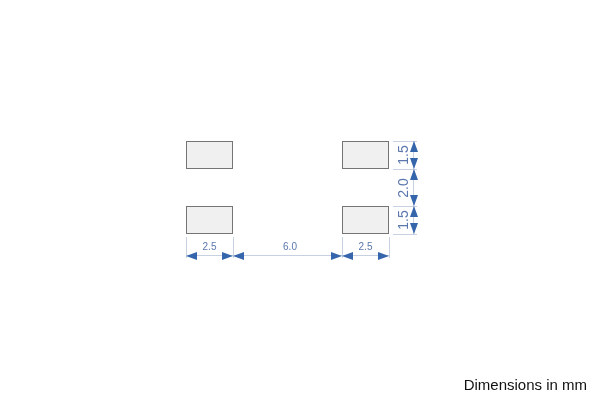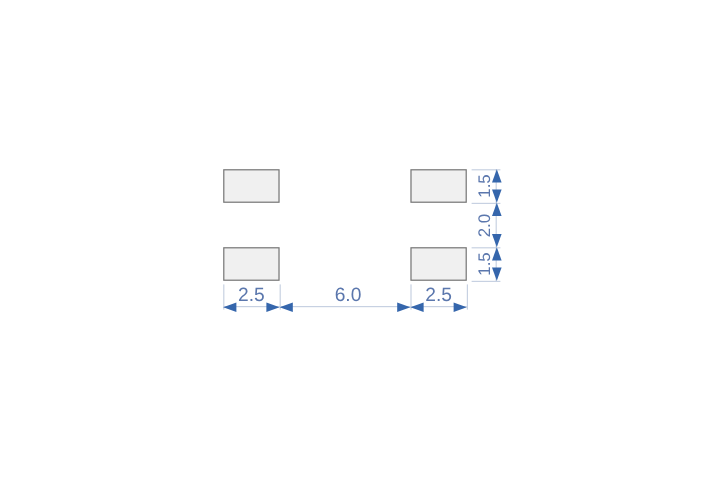--- a/index.html
+++ b/index.html
@@ -66,21 +66,21 @@
   .va1 { top: 141px; }
   .va2 { top: 158px; }
   .va3 { top: 169px; }
   .va4 { top: 195px; }
   .va5 { top: 206px; }
   .va6 { top: 223px; }
 
   .dim-label {
     position: absolute;
     color: var(--dimension-text);
-    font-size: 16px;
+    font-size: 10px;
     line-height: 14px;
     white-space: nowrap;
     transform: translateX(-50%);
   }
   .dlh1 { left: 209.5px; top: 240px; }
   .dlh2 { left: 290px; top: 240px; }
   .dlh3 { left: 365.5px; top: 240px; }
   .dim-label-v {
     position: absolute;
     color: var(--dimension-text);
@@ -141,14 +141,15 @@
   <div class="arr arr-down va6"></div>
 
   <div class="dim-label dlh1">2.5</div>
   <div class="dim-label dlh2">6.0</div>
   <div class="dim-label dlh3">2.5</div>
 
   <div class="dim-label-v dlv1">1.5</div>
   <div class="dim-label-v dlv2">2.0</div>
   <div class="dim-label-v dlv3">1.5</div>
 
+  <div class="units-note">Dimensions in mm</div>
 
 </div>
 
 </body></html>

